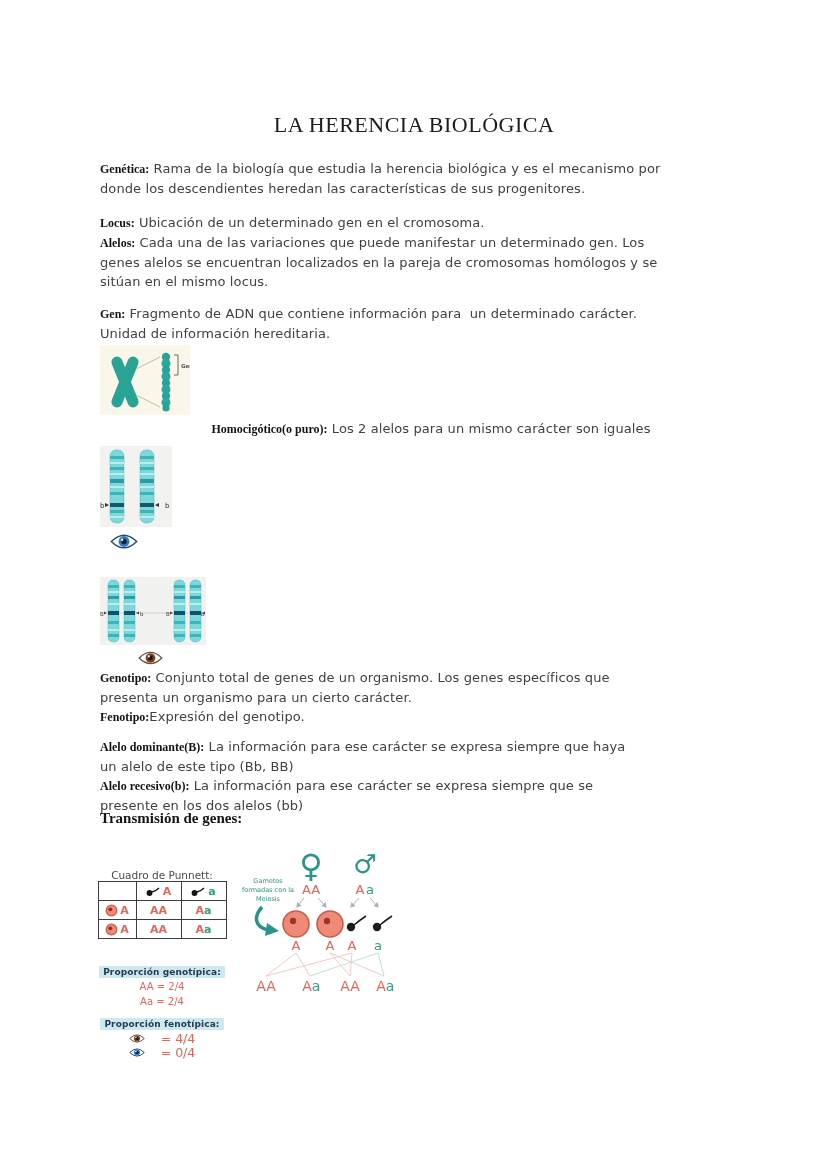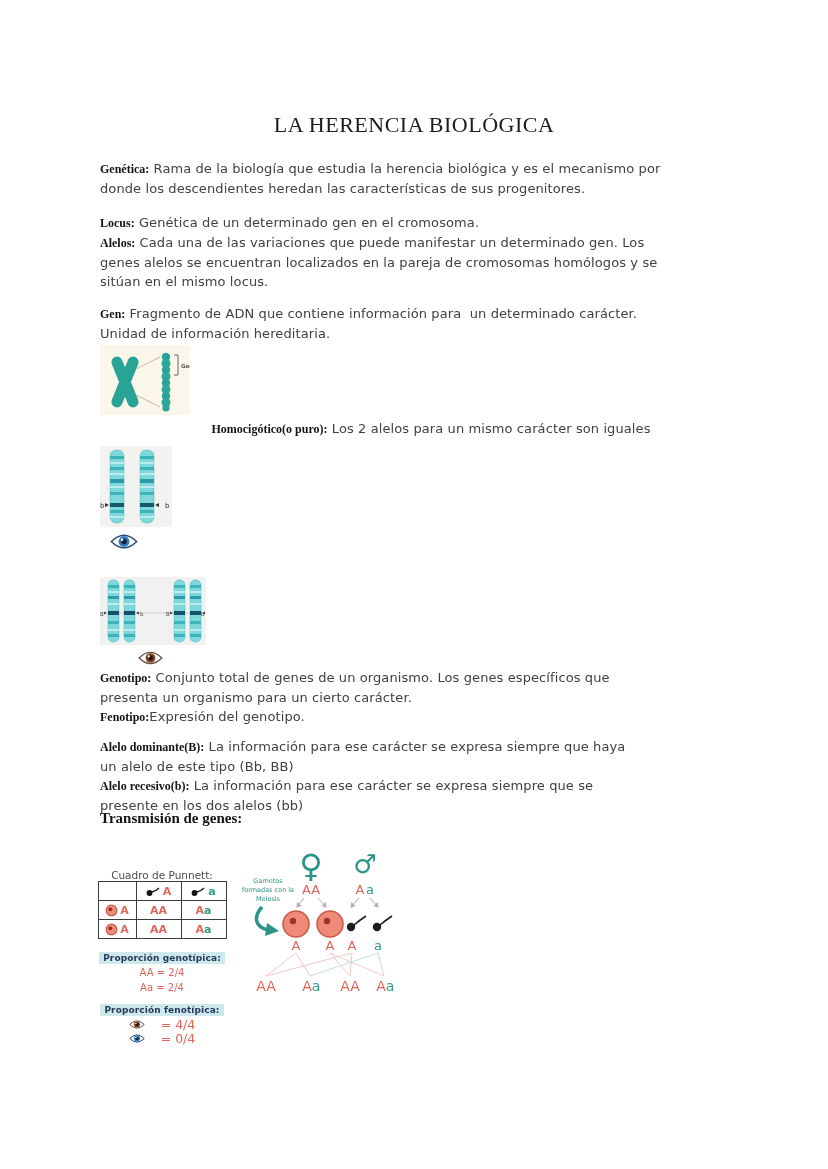--- a/index.html
+++ b/index.html
@@ -23,21 +23,21 @@
   .punnett{position:absolute;left:94px;top:869px;width:136px;}
   .punnett-title{text-align:center;font-size:10.5px;color:#4a4a4a;}
   .ptable{border-collapse:collapse;margin:0 auto;}
   .ptable td{border:1px solid #3c3c3c;width:44px;height:18px;text-align:center;
     vertical-align:middle;font-size:11px;padding:0;}
   .ptable td.hcol{width:37px;}
   .cellflex{display:flex;align-items:center;justify-content:center;gap:2px;}
   .red{color:#e0655b;}
   .green{color:#2f9e83;}
   .lw{font-weight:600;}
-  .prop-label-wrap{text-align:center;margin-top:7px;}
+  .prop-label-wrap{text-align:center;margin-top:21px;}
   .prop-label{display:inline-block;background:#cde9ec;color:#27395c;font-weight:700;
     font-size:9px;padding:1px 4px;letter-spacing:.1px;}
   .prop-val{text-align:center;color:#e0655b;font-size:10px;line-height:14px;margin-top:1px;}
   .pheno-row{display:flex;align-items:center;justify-content:center;gap:16px;
     color:#e0655b;font-size:12.5px;line-height:13px;margin-top:1px;}
 
   svg text{font-family:"DejaVu Sans",sans-serif;}
 </style>
 </head>
 <body>
@@ -46,21 +46,21 @@
 
   <div class="doc-title">LA HERENCIA BIOLÓGICA</div>
 
   <div class="para" style="top:159px;">
     <span class="term">Genética:</span><span class="ptext"> Rama de la biología que estudia la herencia biológica y es el mecanismo por
 donde los descendientes heredan las características de sus progenitores.</span>
   </div>
 
   <div class="para" style="top:213px;">
     <div class="hline">
-      <span class="term">Locus:</span><span class="ptext"> Genética de un determinado gen en el cromosoma.</span>
+      <span class="term">Locus:</span><span class="ptext"> Ubicación de un determinado gen en el cromosoma.</span>
     </div>
     <div class="hline">
       <span class="term">Alelos:</span><span class="ptext"> Cada una de las variaciones que puede manifestar un determinado gen. Los
 genes alelos se encuentran localizados en la pareja de cromosomas homólogos y se
 sitúan en el mismo locus.</span>
     </div>
   </div>
 
   <div class="para" style="top:304px;">
     <span class="term">Gen:</span><span class="ptext"> Fragmento de ADN que contiene información para  un determinado carácter.

